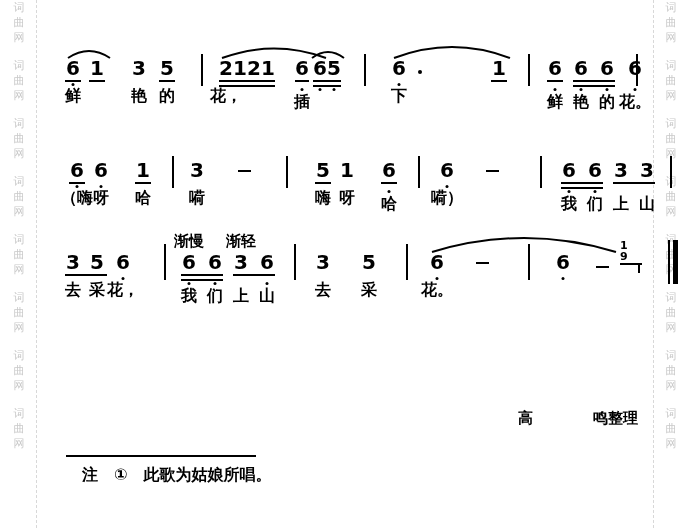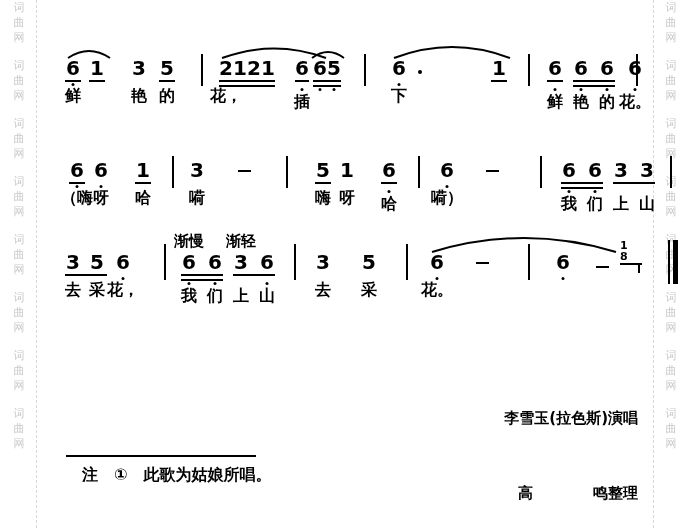--- a/index.html
+++ b/index.html
@@ -497,35 +497,34 @@
     <div class="bar" style="left:482px;top:-8px;height:36px;"></div>
 
     <div class="grp" style="left:508px;top:0;">
       <div class="note" style="left:0px;top:0px;width:18px;">
         <span class="num">6</span>
         <span class="dotlow" style="top:25px;"></span>
       </div>
       <span class="dash" style="left:42px;top:14px;"></span>
 
       <div class="ornament" style="left:66px;top:-12px;">
-        <div style="font-size:11px;font-weight:bold;line-height:11px;letter-spacing:1px;">1 8</div>
+        <div style="font-size:11px;font-weight:bold;line-height:11px;letter-spacing:1px;">1 9</div>
         <div style="width:22px;height:2px;background:#000;margin-top:1px;"></div>
         <div style="width:2px;height:8px;background:#000;margin-left:18px;"></div>
       </div>
     </div>
 
     <div class="finalbar" style="left:622px;top:-12px;width:12px;height:44px;">
       <i style="left:0;width:2px;height:44px;"></i>
       <i style="left:5px;width:5px;height:44px;"></i>
     </div>
   </div>
 
 </div>
 
 <div class="credits">
-  <div>李雪玉(拉色斯)演唱</div>
   <div>高　　　　鸣整理</div>
   
   
 </div>
 
 <div class="footnote-rule"></div>
 <div class="footnote">注　①　此歌为姑娘所唱。</div>
 
 </body></html>

